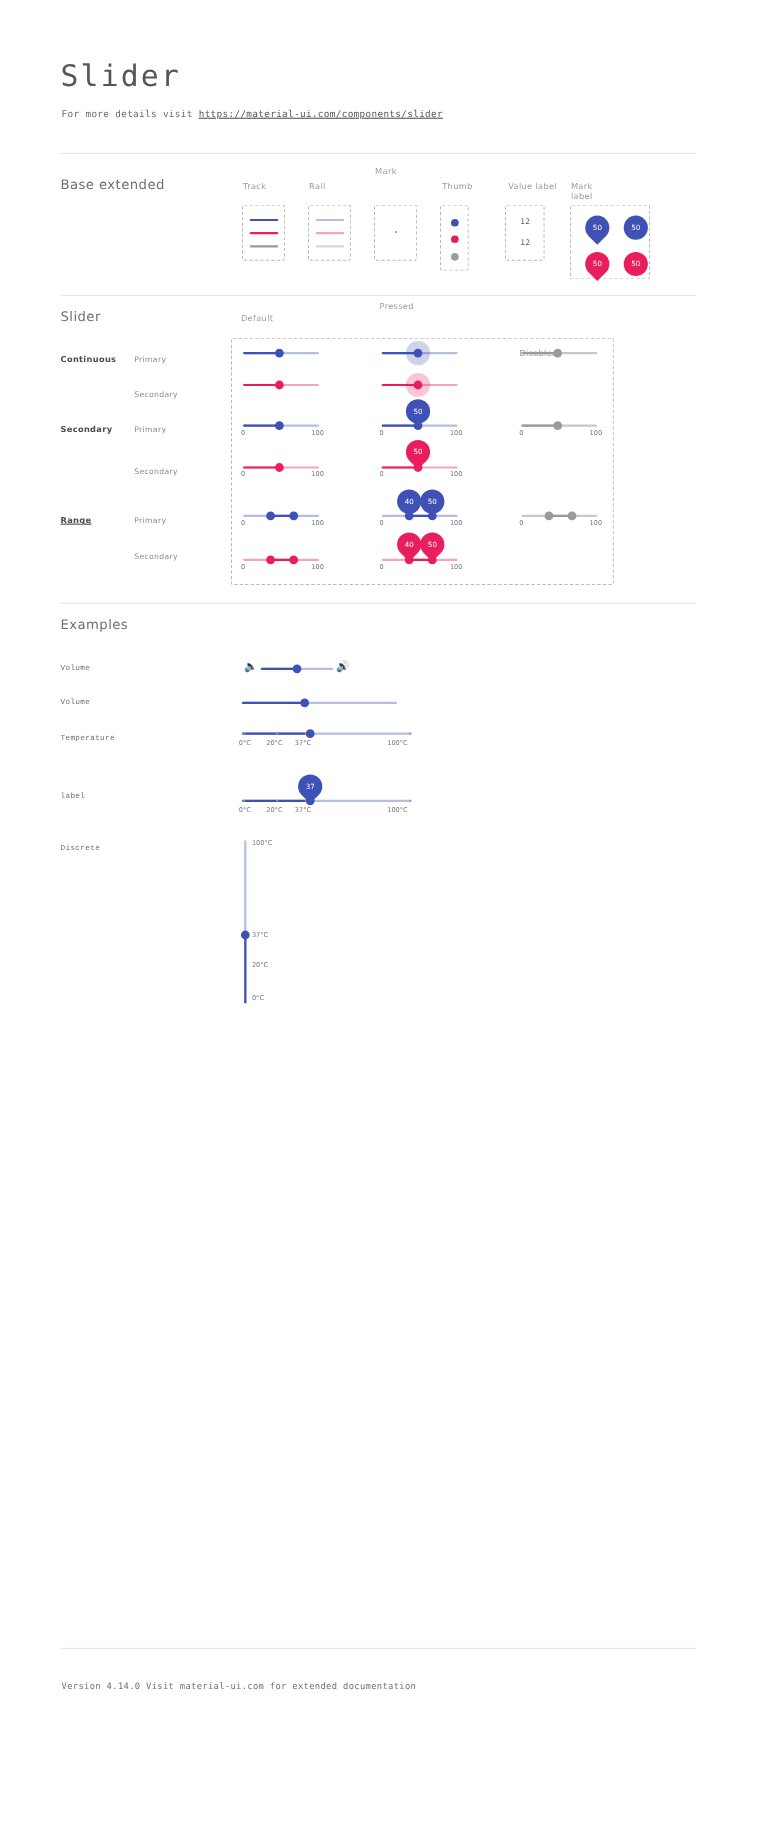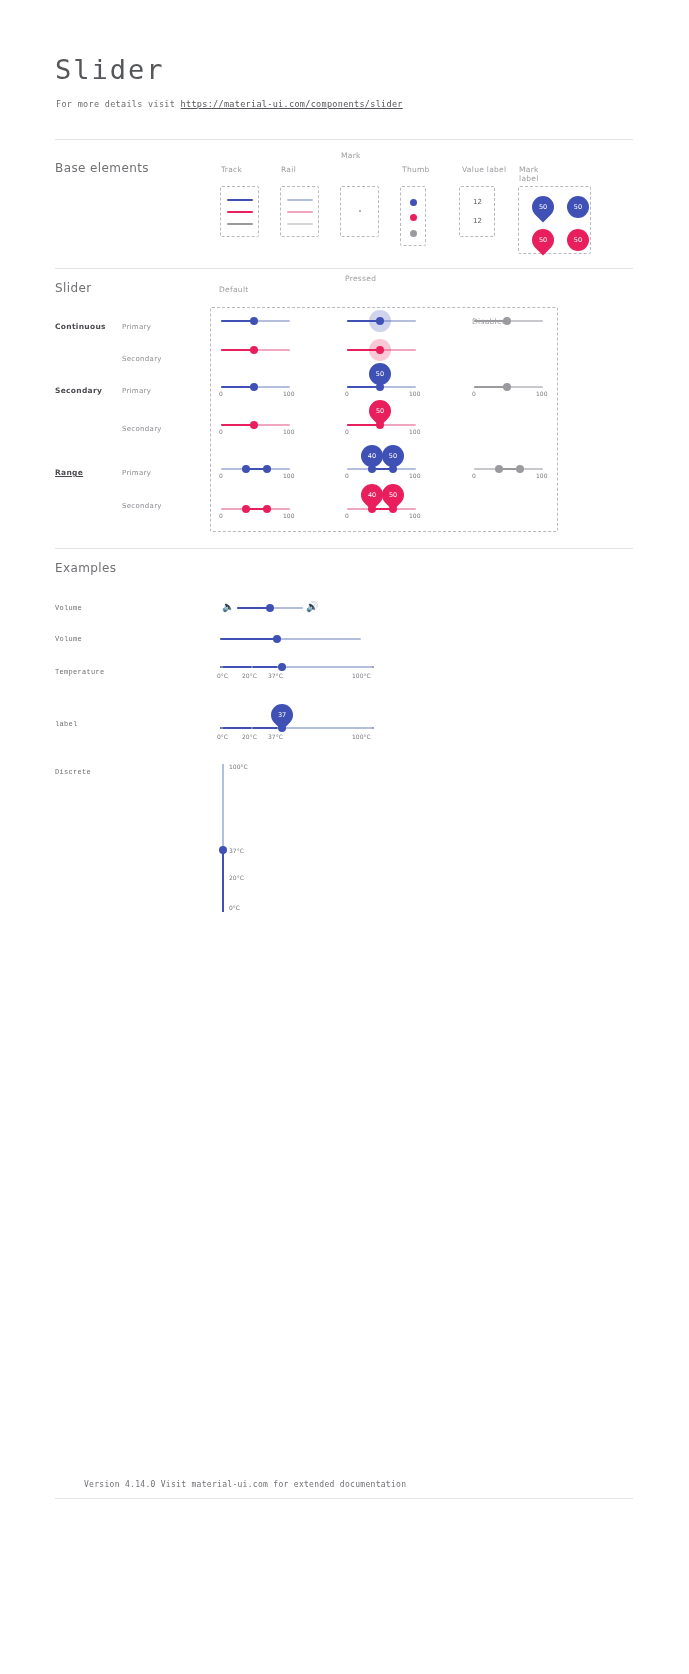--- a/index.html
+++ b/index.html
@@ -191,39 +191,38 @@
   .vsl .vthumb {
     position: absolute; left: 2px;
     width: 8px; height: 8px; border-radius: 50%;
     background: #3f51b5;
   }
 
   .speaker { position: absolute; color: #44454a; font-size: 10px; line-height: 1; }
 
   .footer {
     position: absolute;
-    left: 56px; top: 1480px;
+    left: 56px; top: 1528px;
     font-size: 8px;
     color: #6f7074;
     letter-spacing: 0.3px;
-    margin-left: 28px;
   }
 </style>
 </head>
 <body>
 
 <div class="page">
 
   <h1 class="title">Slider</h1>
   <div class="subtitle">
     <span>For more details visit </span><a href="#">https://material-ui.com/components/slider</a>
   </div>
   <div class="rule" style="top:139px;"></div>
 
-  <div class="section-title" style="left:55px; top:161px;">Base elements</div>
+  <div class="section-title" style="left:55px; top:161px;">Base extended</div>
 
   <div class="col-head" style="left:221px; top:165px;">Track</div>
   <div class="col-head" style="left:281px; top:165px;">Rail</div>
   <div class="col-head" style="left:341px; top:151px;">Mark</div>
   <div class="col-head" style="left:402px; top:165px;">Thumb</div>
   <div class="col-head" style="left:462px; top:165px;">Value label</div>
   <div class="col-head" style="left:519px; top:165px;">Mark label</div>
 
   <div class="dashed" style="left:220px; top:186px; width:39px; height:51px;">
     <div class="mini-line" style="left:6px; top:12px; width:26px; background:#3f51b5;"></div>

